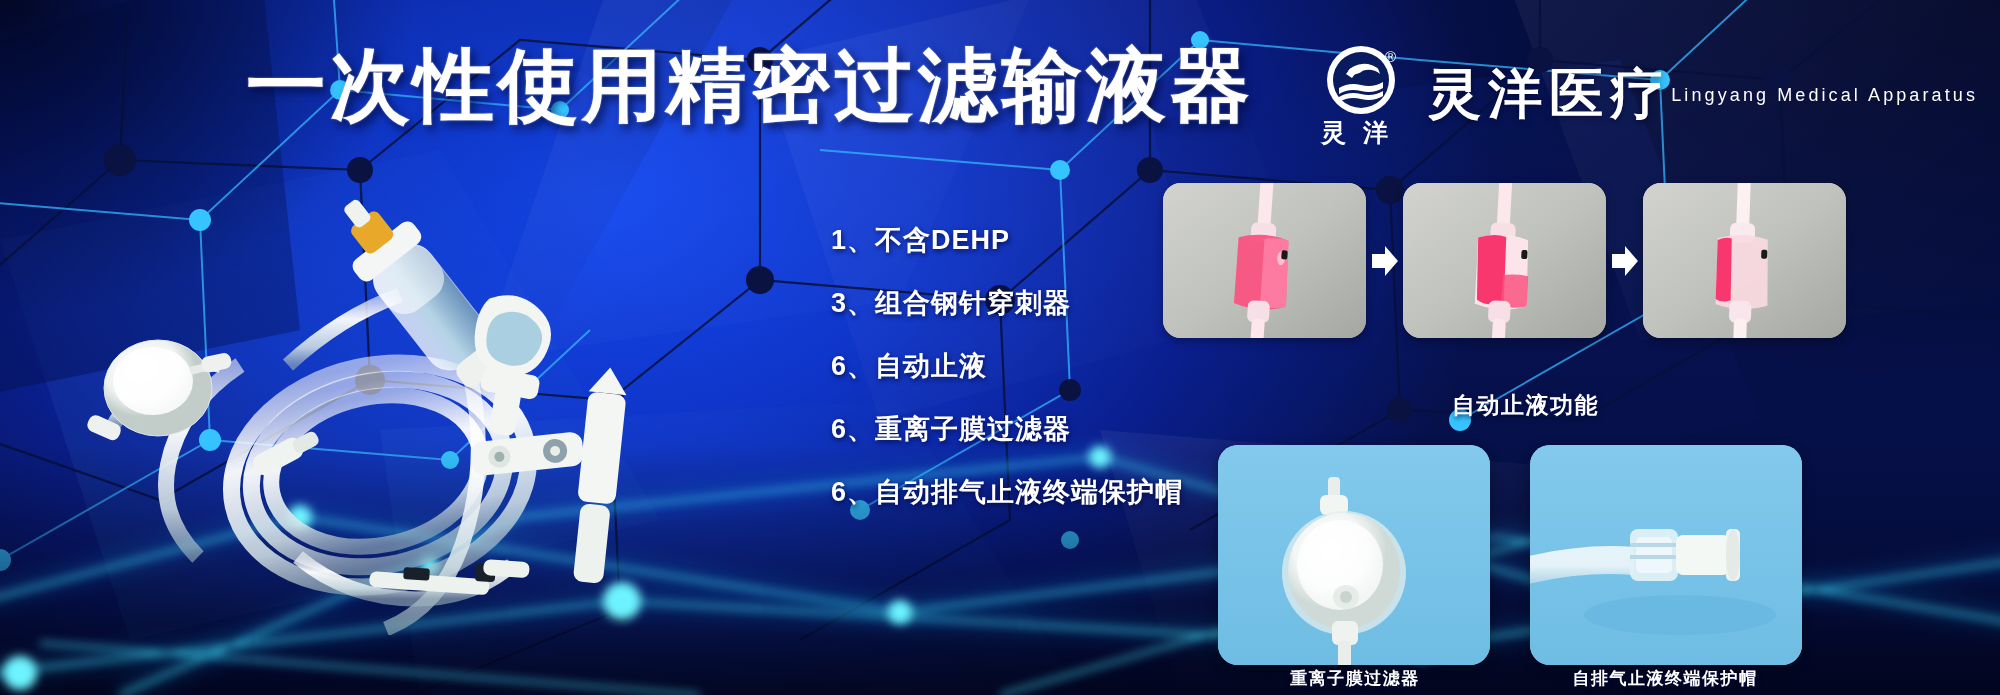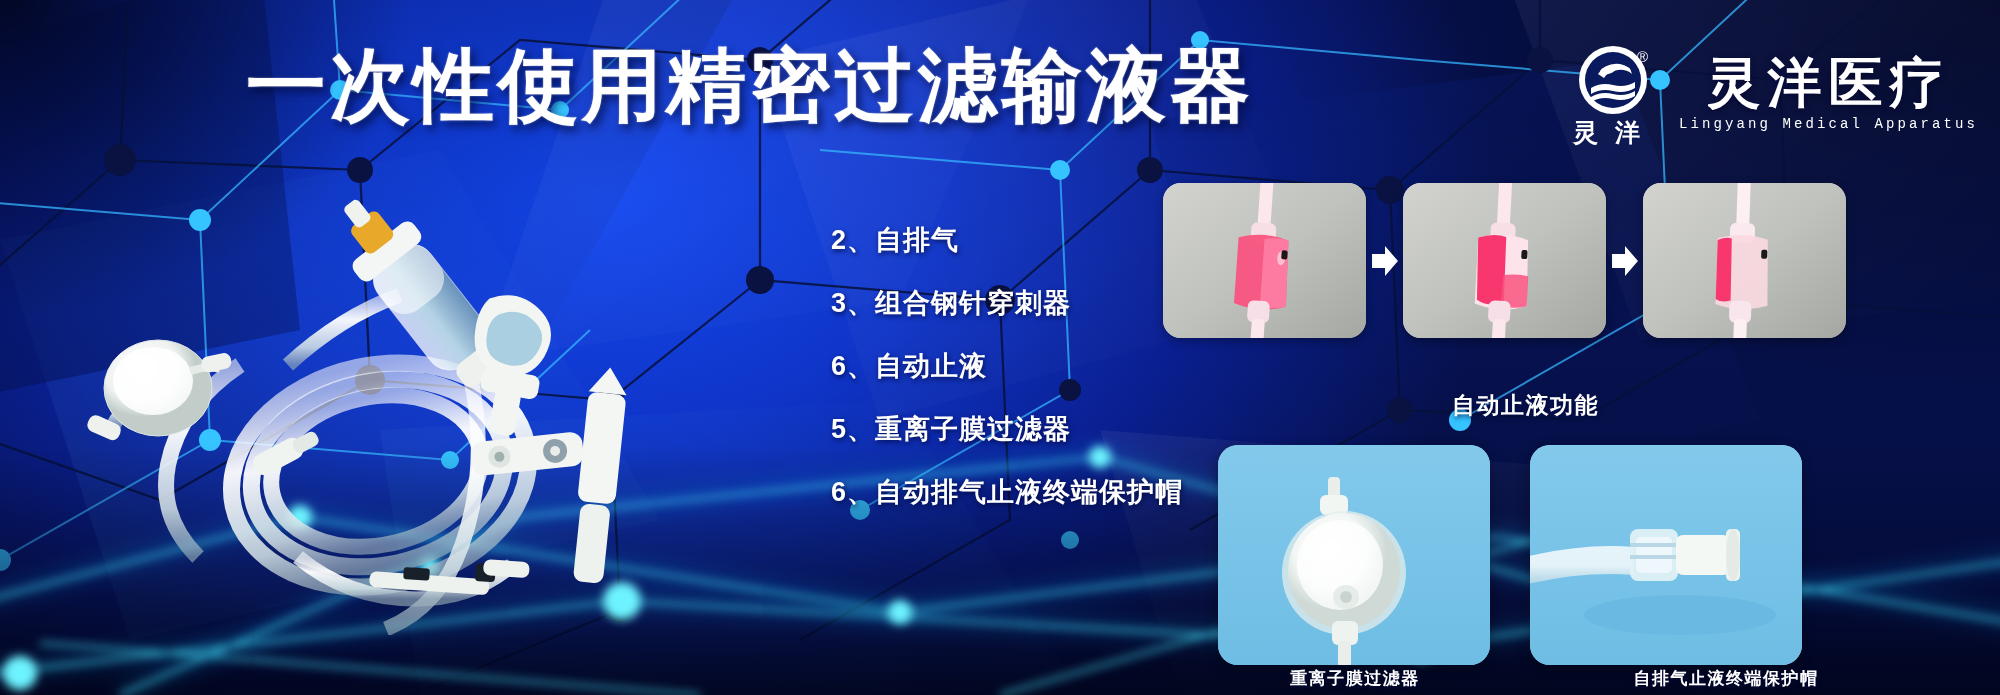--- a/index.html
+++ b/index.html
@@ -50,28 +50,28 @@
     font-size:80px;font-weight:bold;color:#ffffff;
     letter-spacing:4px;line-height:1;
     text-shadow:0 0 2px rgba(255,255,255,.5), 4px 5px 10px rgba(0,10,60,.75);
     white-space:nowrap;
   }
 
   
   .logo{position:absolute;right:22px;top:38px;display:flex;align-items:center;gap:18px;}
   .logo-mark{position:relative;width:96px;height:110px;flex:0 0 auto;}
   .logo-mark svg{display:block;}
-  .logo-text{display:flex;flex-direction:column;align-items:center;}
+  .logo-text{display:flex;flex-direction:row;align-items:center;}
   .logo-cn{
     font-size:54px;font-weight:bold;color:#fff;letter-spacing:7px;line-height:1.05;
     text-shadow:0 2px 6px rgba(0,0,40,.6);
   }
   .logo-en{
-    font-size:14px;color:#fff;letter-spacing:3.1px;margin-top:5px;
-    font-family:Liberation Mono, monospace;
+    font-size:18px;color:#fff;letter-spacing:3.1px;margin-top:5px;
+    font-family:Liberation Sans, sans-serif;
   }
 
   
   .features{
     position:absolute;left:831px;top:222px;
     display:flex;flex-direction:column;gap:27px;
   }
   .feature{
     font-size:27px;font-weight:bold;color:#ffffff;
     letter-spacing:1px;white-space:nowrap;
@@ -111,21 +111,21 @@
   #panel-filter{left:1218px;}
   #panel-cap{left:1530px;}
 
   .cap-bot{
     position:absolute;top:678px;
     font-size:17px;font-weight:bold;color:#fff;letter-spacing:1.5px;
     text-shadow:1px 2px 5px rgba(0,8,60,.85);white-space:nowrap;
     transform:translate(-50%,-50%);
   }
   #cap-filter{left:1355px;}
-  #cap-cap{left:1726px;}
+  #cap-cap{left:1665px;}
 </style>
 </head>
 <body>
 
 <div id="banner">
 
   <div class="bg-base"></div>
   <div class="bg-deepcorner-l"></div>
   <div class="bg-deepcorner-r"></div>
 
@@ -356,24 +356,24 @@
       </g>
 
       <g transform="rotate(-28 236 286)">
         <rect x="214" y="272" width="52" height="22" rx="9" fill="#f0f4f1"></rect>
         <rect x="258" y="276" width="26" height="15" rx="6" fill="#e3e9e5"></rect>
       </g>
     </svg>
   </div>
 
   <div class="features">
-    <div class="feature">2、自排气</div>
+    <div class="feature">1、不含DEHP</div>
     <div class="feature">3、组合钢针穿刺器</div>
     <div class="feature">6、自动止液</div>
-    <div class="feature">5、重离子膜过滤器</div>
+    <div class="feature">6、重离子膜过滤器</div>
     <div class="feature">6、自动排气止液终端保护帽</div>
   </div>
 
   <div class="panel-row-top">
 
     <div class="panel-top">
       <svg viewBox="0 0 203 155" preserveAspectRatio="none">
         <defs>
           <linearGradient id="gbg" x1="0" y1="0" x2="1" y2="1">
             <stop offset="0" stop-color="#d2d3cf"></stop>

